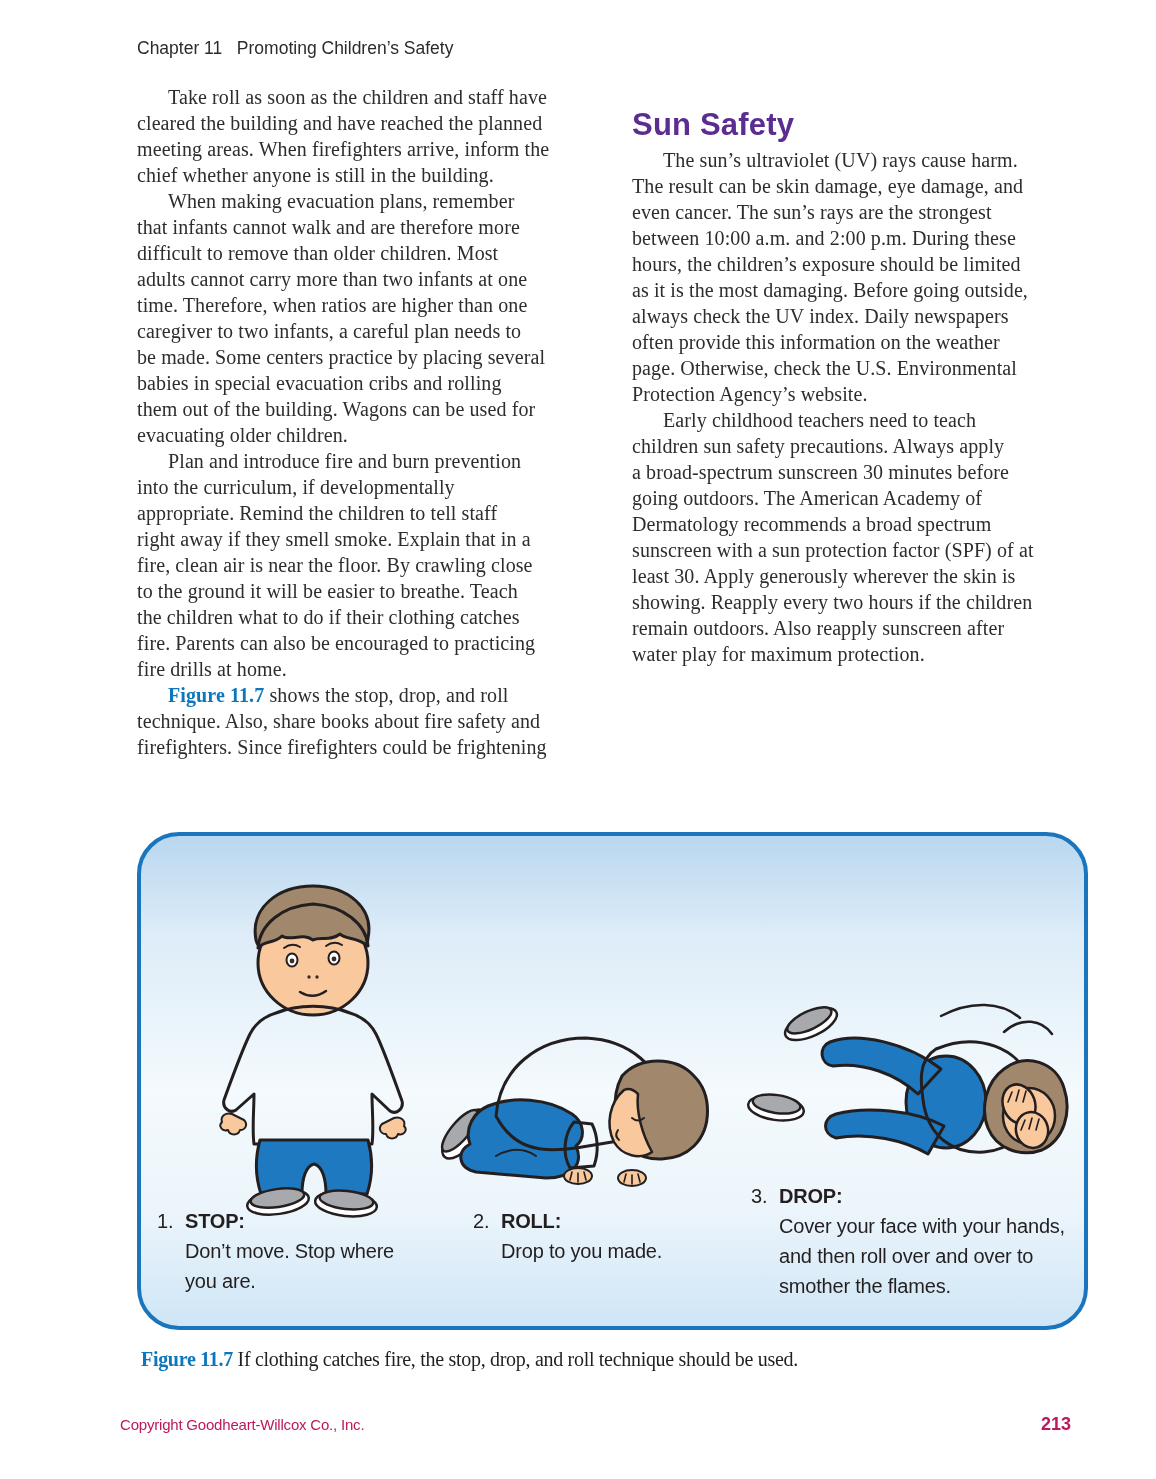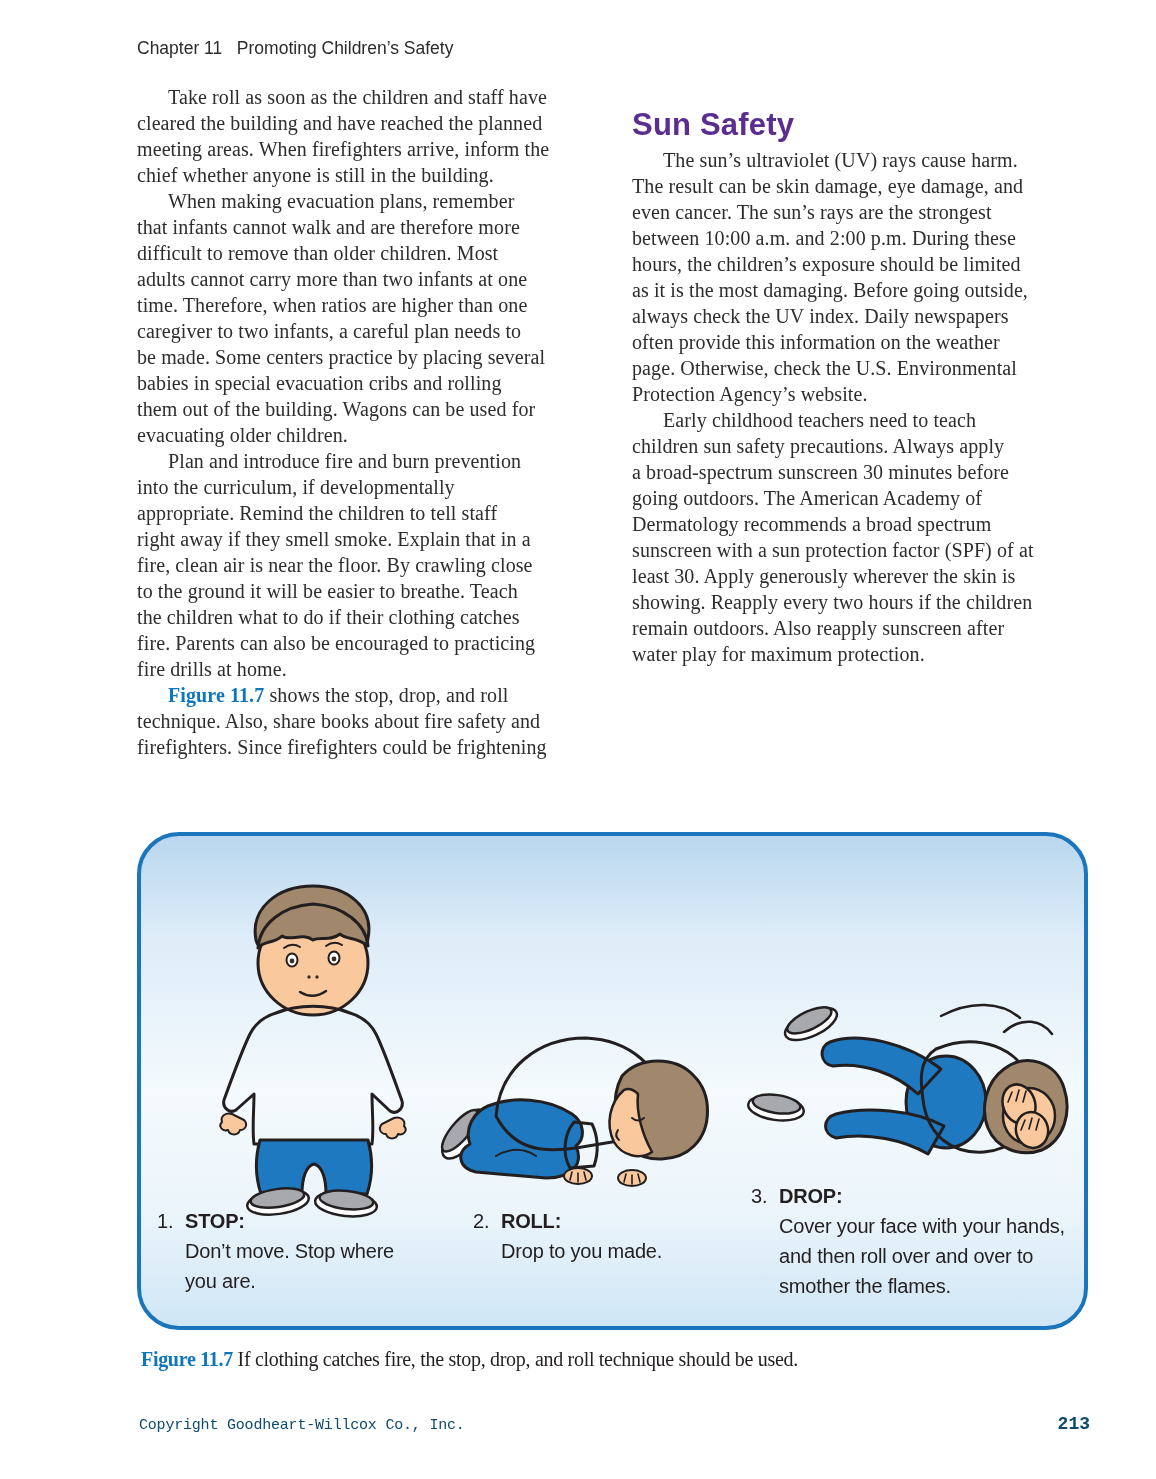--- a/index.html
+++ b/index.html
@@ -43,23 +43,23 @@
   .step1{left:16px;top:370px;}
   .step2{left:332px;top:370px;}
   .step3{left:610px;top:345px;}
   .figcaption{
     position:absolute;left:137px;top:1344px;width:951px;margin:4px;
     font-family:Liberation Serif, serif;font-size:20px;color:#231f20;
     letter-spacing:-0.3px;white-space:pre;
   }
   .figcap-label{font-weight:bold;color:var(--figref-blue,#0e76bc);}
   .footer{
-    position:absolute;left:139px;top:1414px;width:951px;display:flex;
+    position:absolute;left:120px;top:1414px;width:951px;display:flex;
     justify-content:space-between;align-items:baseline;
-    font-family:Liberation Mono, monospace;color:#0c4a6e;
+    font-family:Liberation Sans, sans-serif;color:#be185d;
   }
   .copyright{font-size:15px;letter-spacing:-0.2px;}
   .pagenum{font-size:18px;font-weight:bold;}
   svg .ol{stroke:var(--outline,#231f20);stroke-linejoin:round;stroke-linecap:round;fill:none;}
 </style>
 </head>
 <body>
 
 <div class="page">
 

